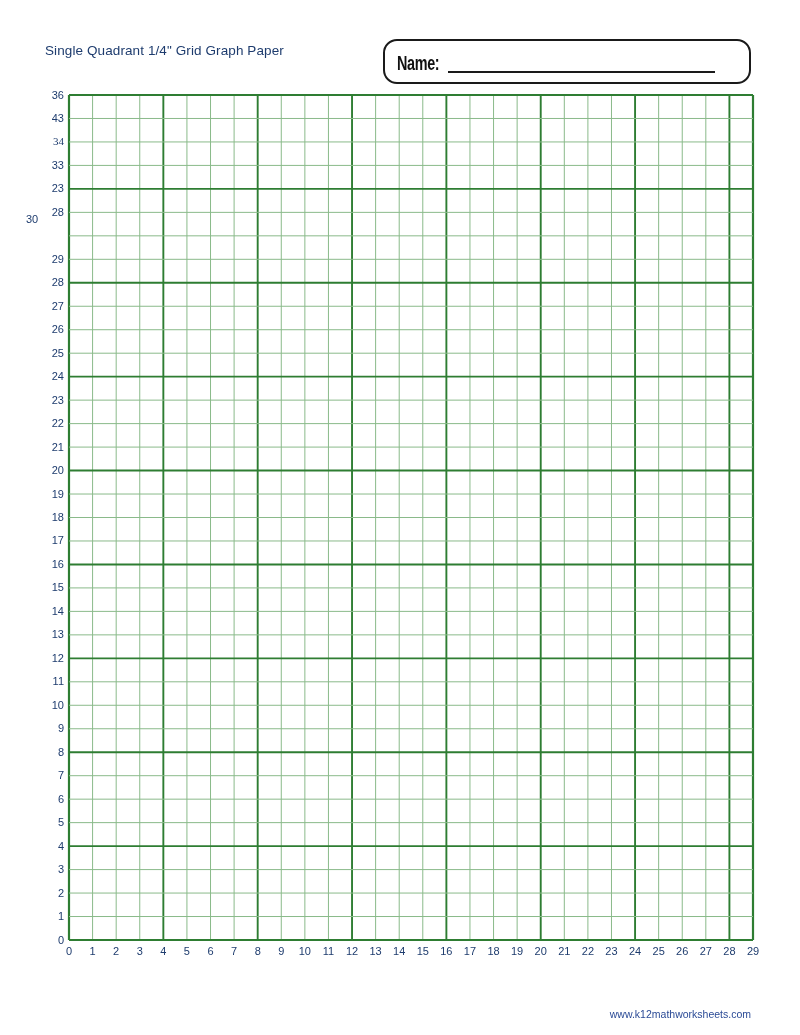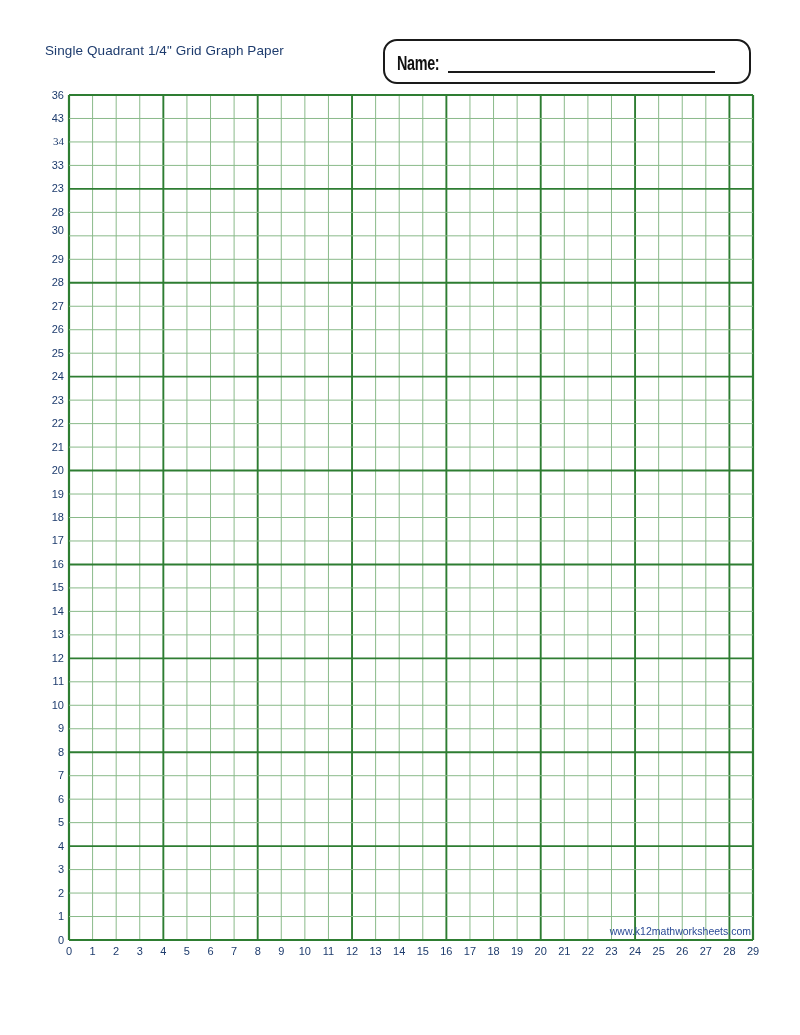--- a/index.html
+++ b/index.html
@@ -71,21 +71,21 @@
     color:#1e3c6e;
   }
 
   .footer-copyright {
     position:absolute; left:45px; top:977px;
     font-size:10px; color:#1a1a1a;
     letter-spacing:0.1px;
     white-space:nowrap;
   }
   .footer-site {
-    position:absolute; right:49px; top:925px;
+    position:absolute; right:49px; top:1008px;
     font-size:10.5px; color:#2a4a96;
     text-decoration:none;
     white-space:nowrap;
     cursor:pointer;
   }
 </style>
 </head>
 <body>
 
 <div class="page">
@@ -167,21 +167,21 @@
         <line x1="0" y1="821.5277777777777" x2="684" y2="821.5277777777777" stroke="#8aba8a" stroke-width="1"></line>
         <line x1="0" y1="845" x2="684" y2="845" stroke="#2e7d32" stroke-width="2.2"></line>
       </svg>
     <div id="y-labels">
         <div class="ylabel" style="top: -6.5px;">36</div>
         <div class="ylabel" style="top: 16.9722px;">43</div>
         <div class="ylabel" style="top: 40.4444px; font-family: Liberation Serif, serif;">34</div>
         <div class="ylabel" style="top: 63.9167px;">33</div>
         <div class="ylabel" style="top: 87.3889px;">23</div>
         <div class="ylabel" style="top: 110.861px;">28</div>
-        <div class="ylabel" style="top: 129px;">30</div>
+        <div class="ylabel" style="top: 118px; text-align: center;">30</div>
         <div class="ylabel" style="top: 157.806px;">29</div>
         <div class="ylabel" style="top: 181.278px;">28</div>
         <div class="ylabel" style="top: 204.75px;">27</div>
         <div class="ylabel" style="top: 228.222px;">26</div>
         <div class="ylabel" style="top: 251.694px;">25</div>
         <div class="ylabel" style="top: 275.167px;">24</div>
         <div class="ylabel" style="top: 298.639px;">23</div>
         <div class="ylabel" style="top: 322.111px;">22</div>
         <div class="ylabel" style="top: 345.583px;">21</div>
         <div class="ylabel" style="top: 369.056px;">20</div>

